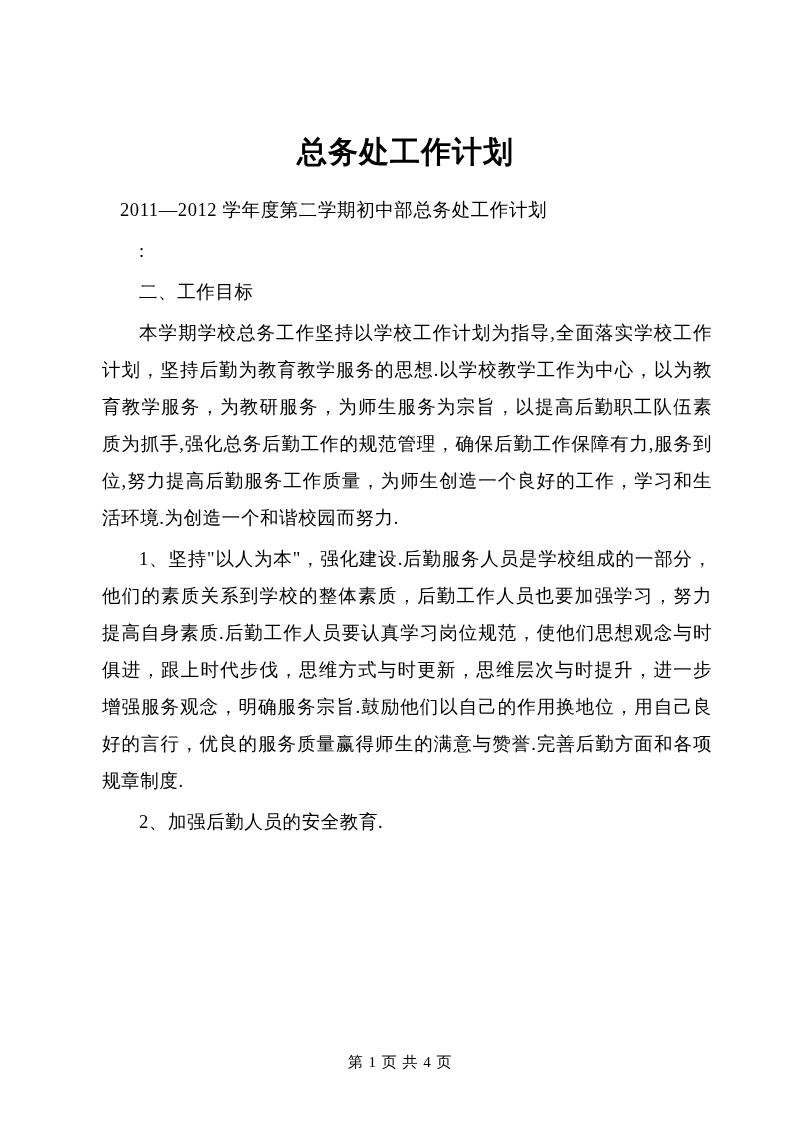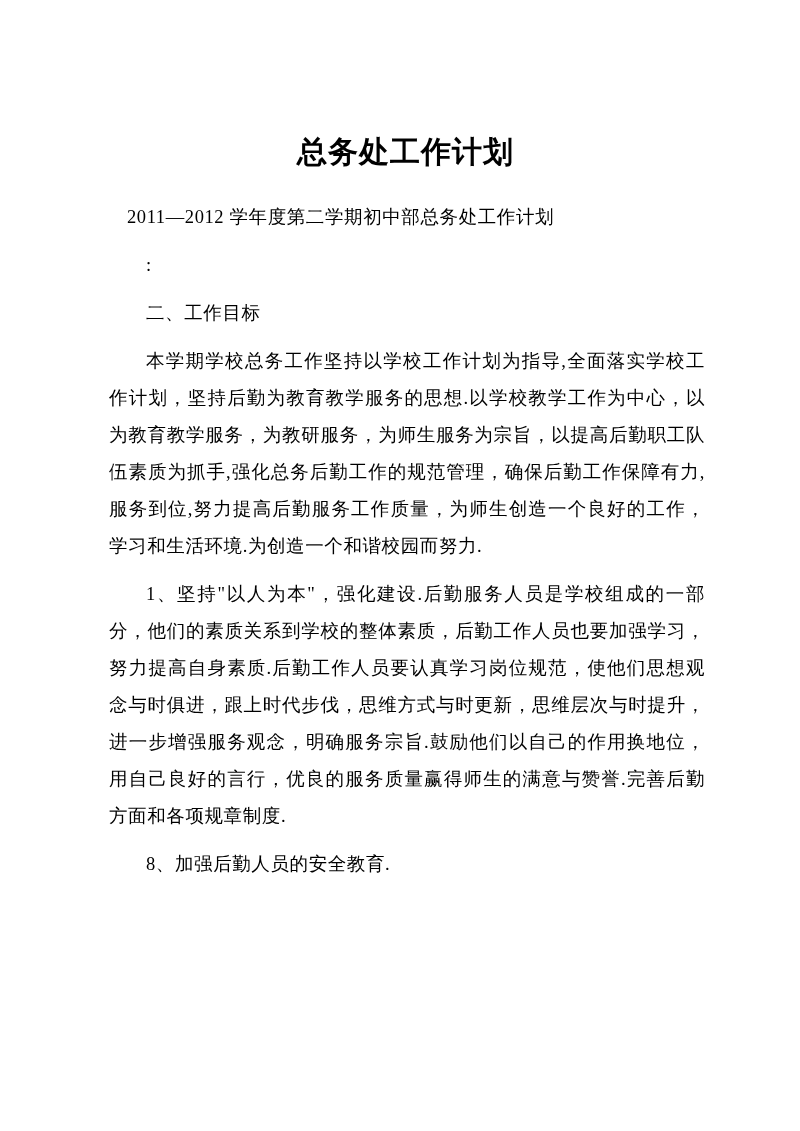--- a/index.html
+++ b/index.html
@@ -39,21 +39,21 @@
     position: absolute;
     left: 98px;
     top: 188px;
     width: 618px;
     font-size: 18.5px;
     line-height: 37px;
     text-align: justify;
     letter-spacing: 0.6px;
   }
   .body-text p {
-    margin: 11px;
+    margin: 4px;
     padding: 0;
   }
   .p-indent {
     text-indent: 37px;
   }
   .p-indent-half {
     text-indent: 18px;
   }
   .p-colon {
     text-indent: 37px;
@@ -75,17 +75,18 @@
 <div class="page">
 
   <h1 class="doc-title">总务处工作计划</h1>
 
   <div class="body-text">
     <p class="p-indent-half">2011—2012 学年度第二学期初中部总务处工作计划</p>
     <p class="p-colon">:</p>
     <p class="p-indent">二、工作目标</p>
     <p class="p-indent">本学期学校总务工作坚持以学校工作计划为指导,全面落实学校工作计划，坚持后勤为教育教学服务的思想.以学校教学工作为中心，以为教育教学服务，为教研服务，为师生服务为宗旨，以提高后勤职工队伍素质为抓手,强化总务后勤工作的规范管理，确保后勤工作保障有力,服务到位,努力提高后勤服务工作质量，为师生创造一个良好的工作，学习和生活环境.为创造一个和谐校园而努力.</p>
     <p class="p-indent">1、坚持"以人为本"，强化建设.后勤服务人员是学校组成的一部分，他们的素质关系到学校的整体素质，后勤工作人员也要加强学习，努力提高自身素质.后勤工作人员要认真学习岗位规范，使他们思想观念与时俱进，跟上时代步伐，思维方式与时更新，思维层次与时提升，进一步增强服务观念，明确服务宗旨.鼓励他们以自己的作用换地位，用自己良好的言行，优良的服务质量赢得师生的满意与赞誉.完善后勤方面和各项规章制度.</p>
-    <p class="p-indent">8、加强后勤人员的安全教育.</p>
+    <p class="p-indent">2、加强后勤人员的安全教育.</p>
   </div>
 
+  <div class="footer">第 1 页 共 4 页</div>
 
 </div>
 
 </body></html>

